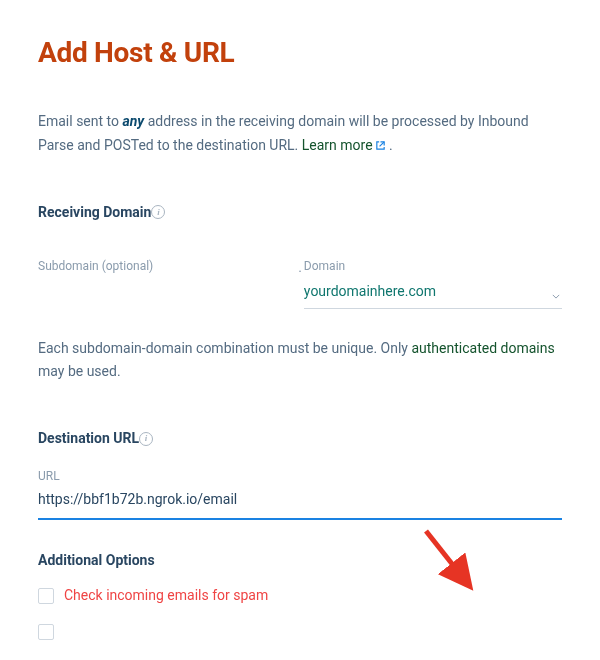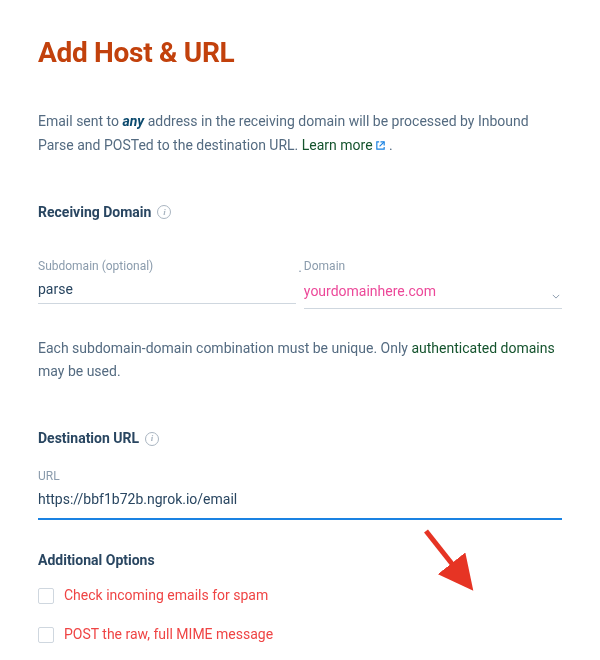--- a/index.html
+++ b/index.html
@@ -34,21 +34,20 @@
       margin-left: 2px;
       vertical-align: -1px;
       stroke: #1a82e2;
     }
     .section-label {
       font-weight: 700;
       color: #294661;
       font-size: 14px;
       display: flex;
       align-items: center;
-      gap: 6px;
       margin-bottom: 18px;
     }
     .info-icon {
       width: 14px; height: 14px;
       border: 1px solid #a9b5c1;
       border-radius: 50%;
       display: inline-flex;
       align-items: center;
       justify-content: center;
       font-size: 9px;
@@ -85,21 +84,21 @@
     .dot-sep {
       color: #8a9bac;
       padding: 0 2px 6px 2px;
       font-size: 14px;
     }
     .select {
       width: 100%;
       border: none;
       border-bottom: 1px solid #cfd7df;
       font-size: 14px;
-      color: #ec4899;
+      color: #0f766e;
       padding: 4px 18px 6px 0;
       background: transparent;
       outline: none;
       position: relative;
       cursor: pointer;
     }
     .chevron {
       position: absolute;
       right: 2px;
       bottom: 10px;
@@ -176,21 +175,20 @@
 </p>
 
 <div class="section-label">
   <span>Receiving Domain</span>
   <span class="info-icon">i</span>
 </div>
 
 <div class="field-row">
   <div class="field">
     <label class="field-label">Subdomain (optional)</label>
-    <input class="text-input" value="parse" style="">
   </div>
   <div class="dot-sep">.</div>
   <div class="field">
     <label class="field-label">Domain</label>
     <div class="select">yourdomainhere.com</div>
     <svg class="chevron" viewBox="0 0 10 6" fill="none" stroke="#8a9bac" stroke-width="1.2">
         <path d="M1 1l4 4 4-4"></path>
       </svg>
   </div>
 </div>
@@ -214,21 +212,20 @@
 <div class="section-label" style="margin-bottom:14px;">
   <span>Additional Options</span>
 </div>
 
 <div class="checkbox-row">
   <div class="cb"></div>
   <span class="cb-label">Check incoming emails for spam</span>
 </div>
 <div class="checkbox-row">
   <div class="cb"></div>
-  <span class="cb-label">POST the raw, full MIME message</span>
 </div>
 
 <div class="actions">
   <div class="btn btn-secondary">Cancel</div>
   <div class="btn btn-primary">Add</div>
 </div>
 
 <svg class="arrow-annot" viewBox="0 0 60 70">
   <defs>
     <marker id="ah" markerWidth="7" markerHeight="7" refX="4" refY="3.5" orient="auto">

